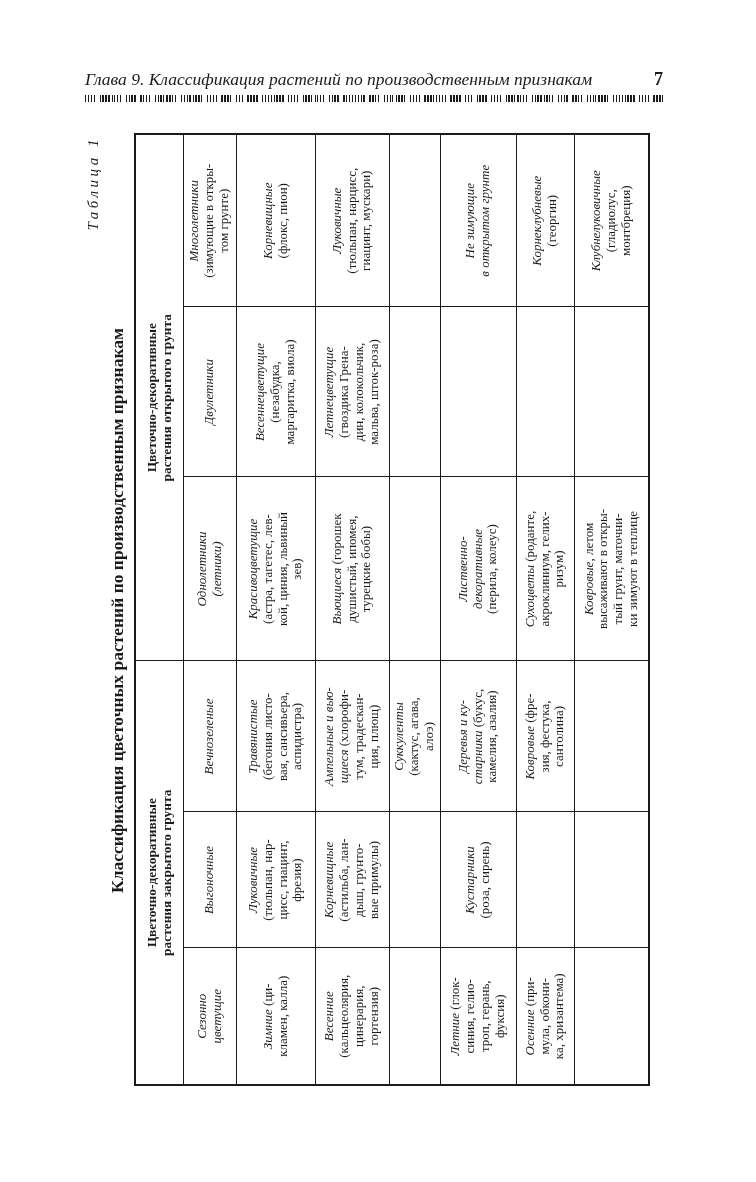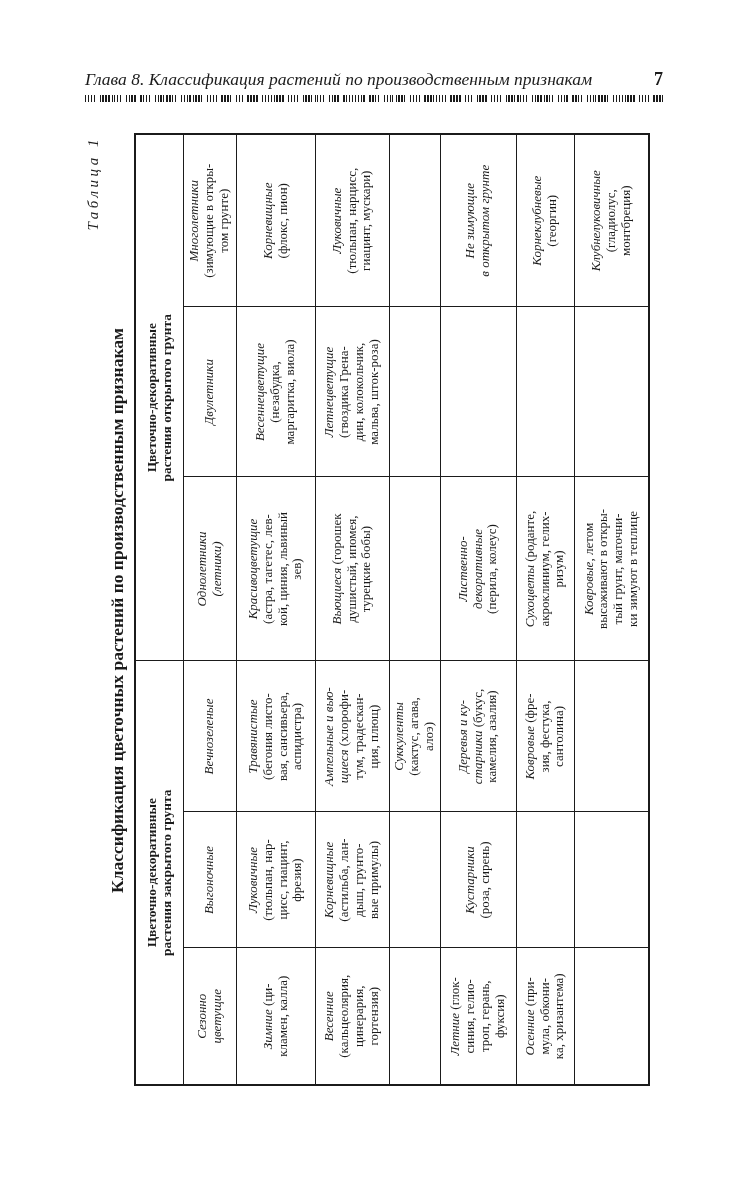--- a/index.html
+++ b/index.html
@@ -43,21 +43,21 @@
   tr.group-row td{font-weight:bold;font-size:13.4px;line-height:15.5px;}
   td span{white-space:pre-line;}
   .em{font-style:italic;}
   tr.h0{height:48px}tr.h1{height:53px}tr.h2{height:79px}tr.h3{height:74px}
   tr.h4{height:51px}tr.h5{height:76px}tr.h6{height:58px}tr.h7{height:75px}
 </style>
 </head>
 <body>
 
 <div class="page-header">
-  <div class="chapter-title">Глава 8. Классификация растений по производственным признакам</div>
+  <div class="chapter-title">Глава 9. Классификация растений по производственным признакам</div>
   <div class="page-number">7</div>
 </div>
 <div class="header-rule"></div>
 
 <div class="rotated-block">
   <div class="table-caption">Таблица 1</div>
   <div class="table-title">Классификация цветочных растений по производственным признакам</div>
 
   <table class="cls">
     <colgroup>

